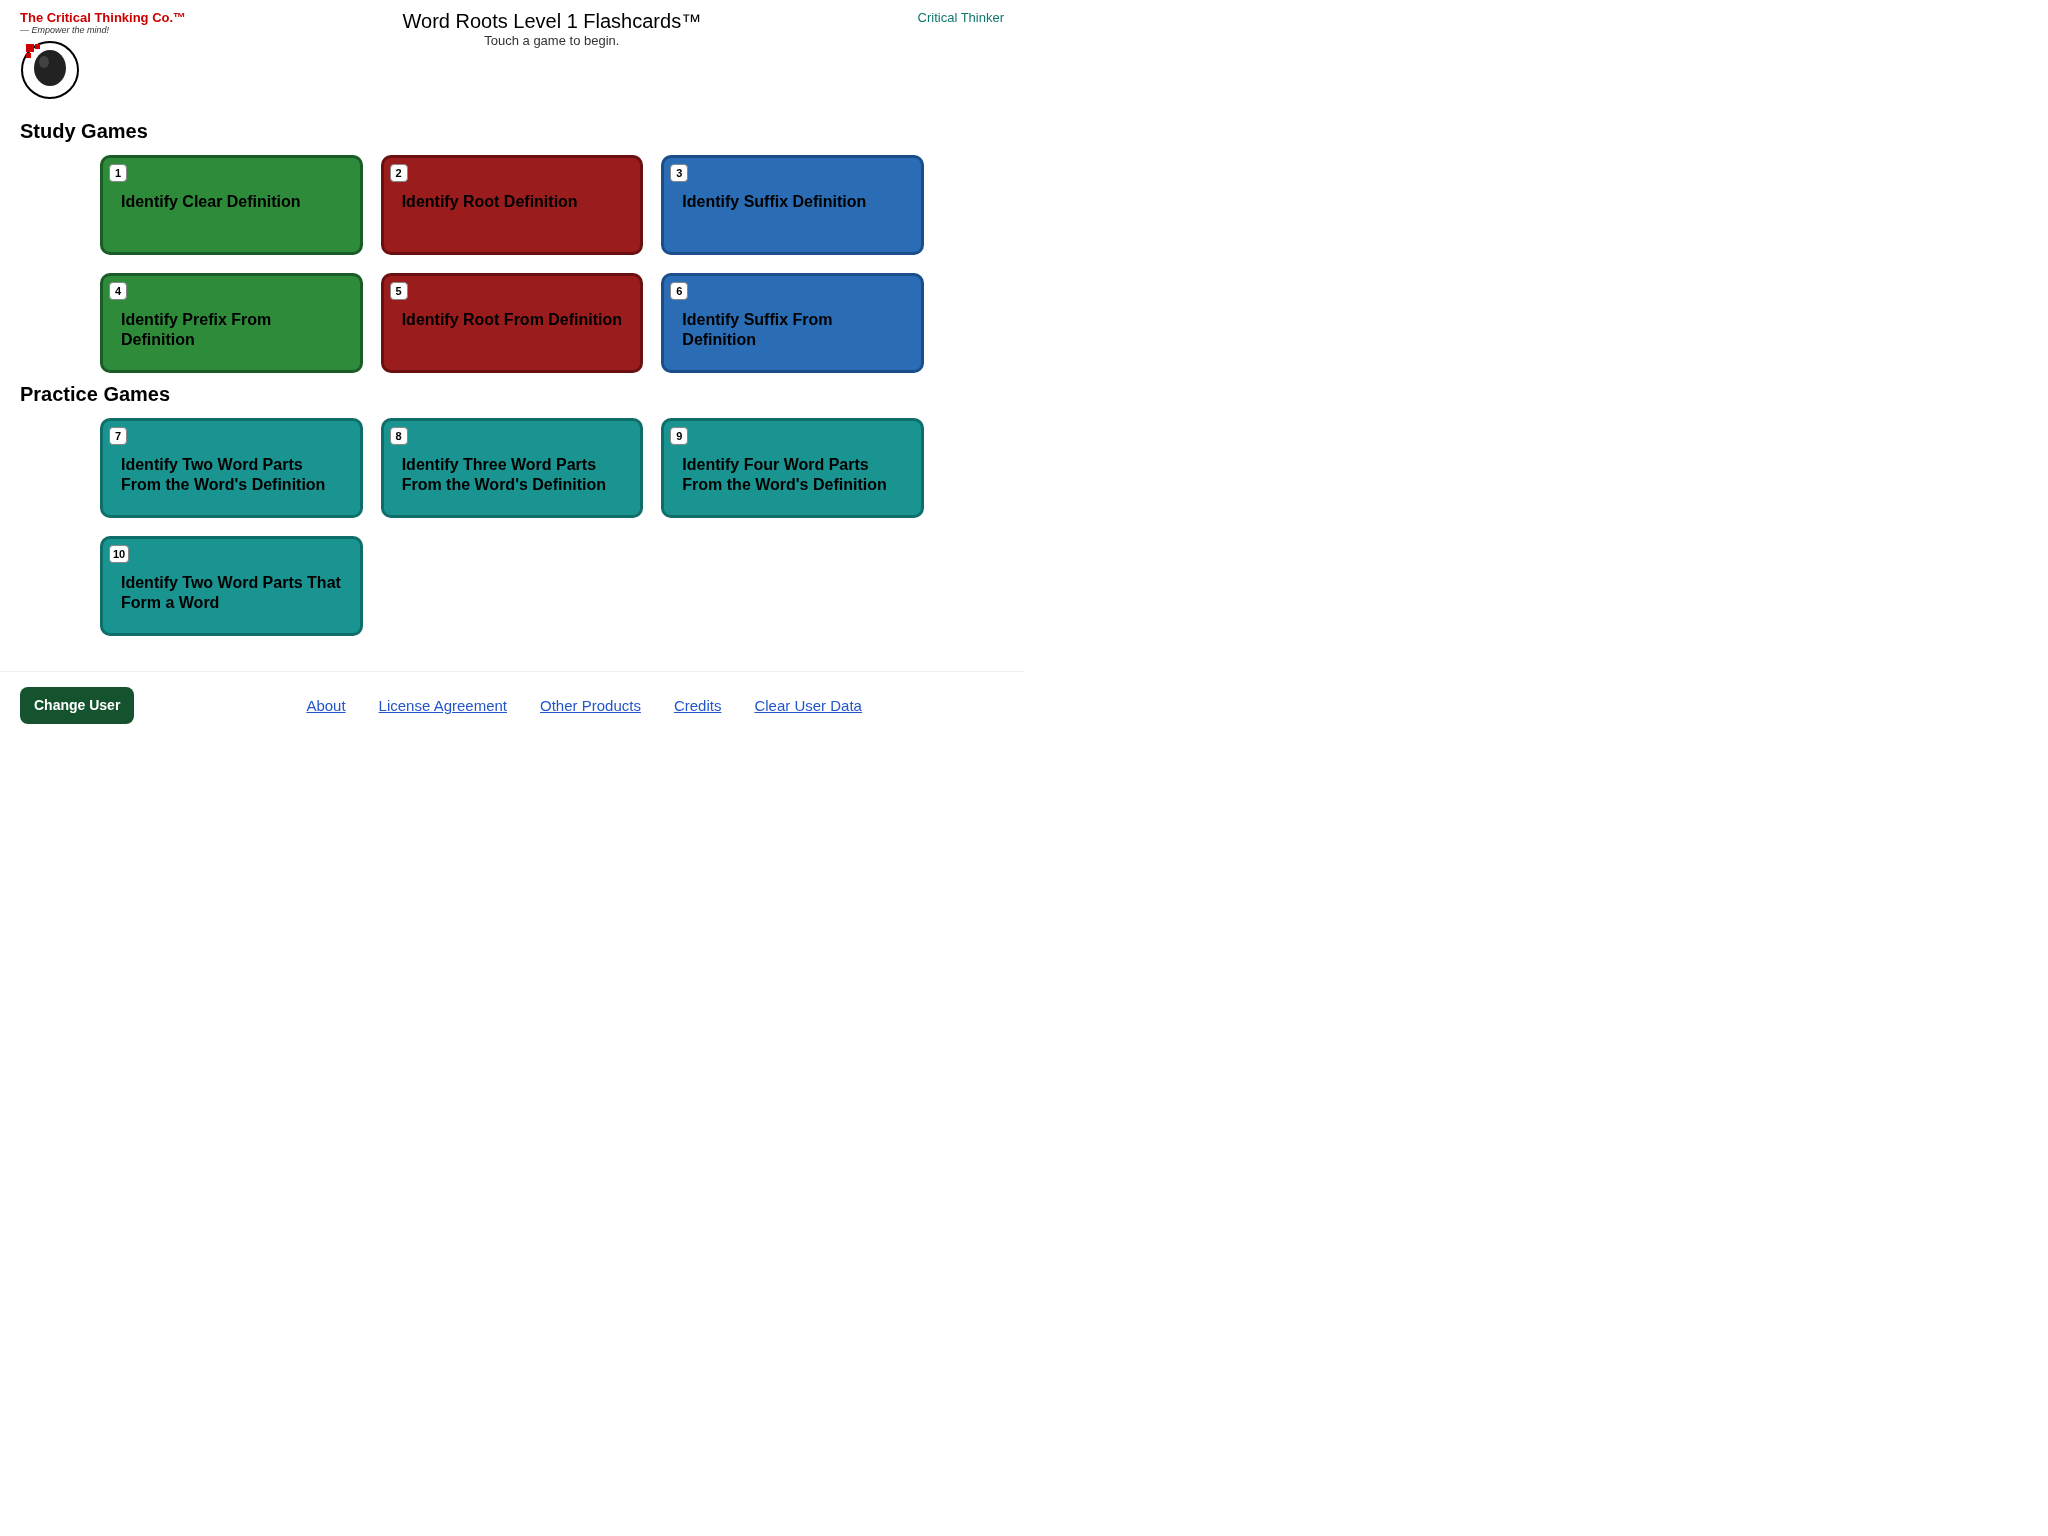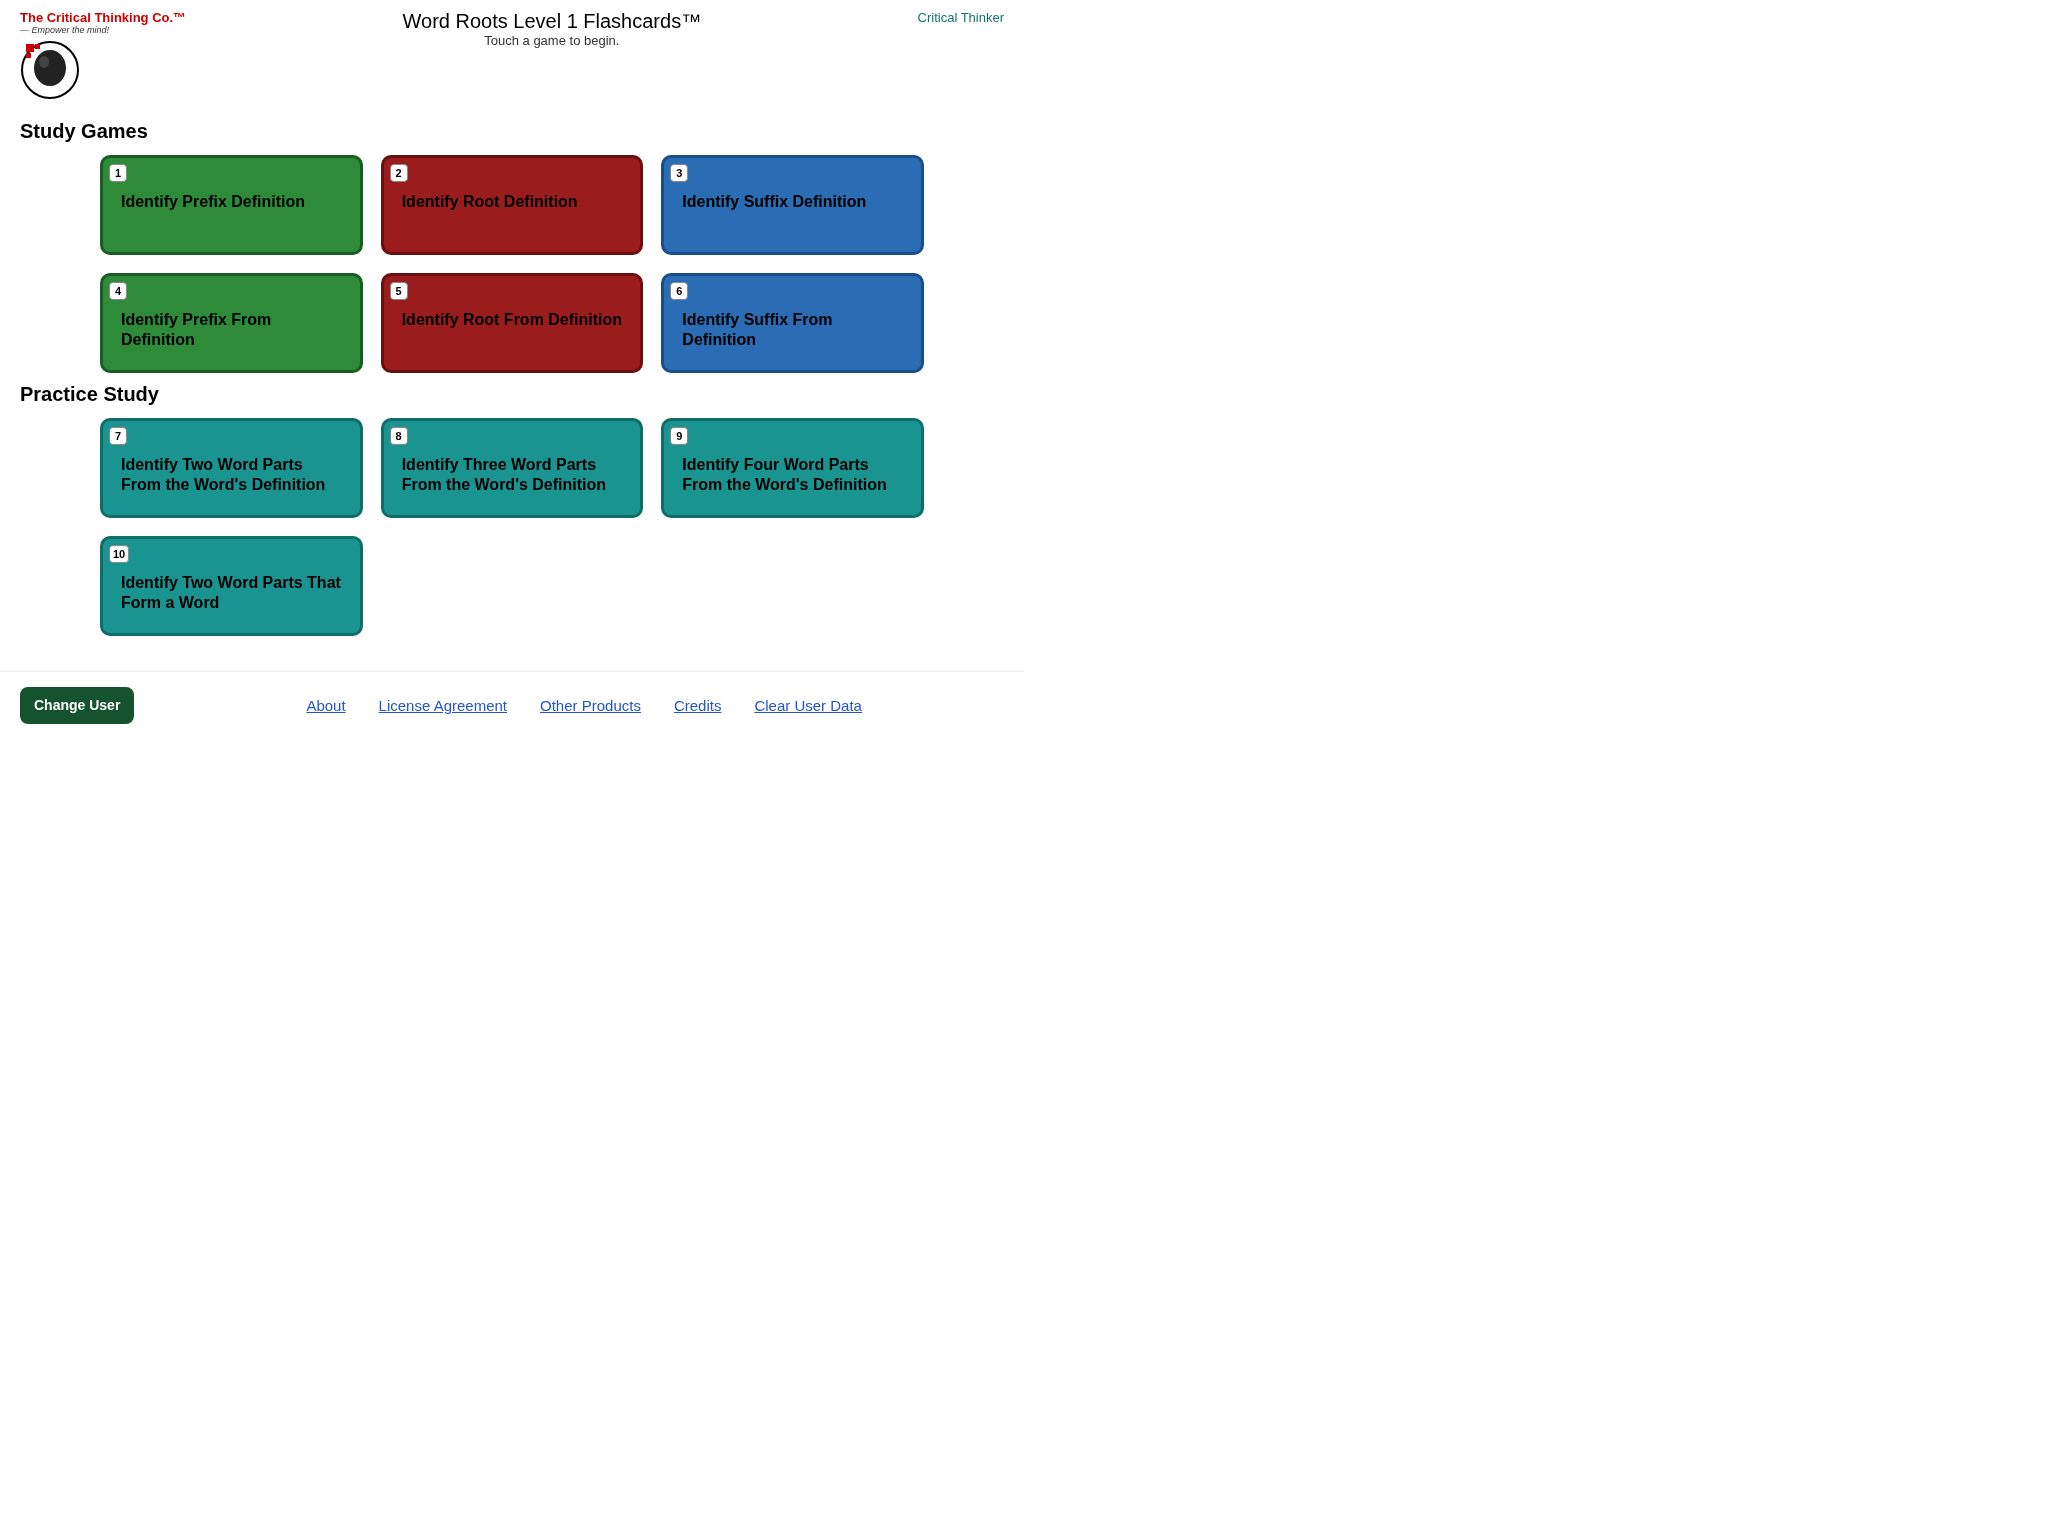--- a/index.html
+++ b/index.html
@@ -201,21 +201,21 @@
 
   <div class="header-right">Critical Thinker</div>
 </div>
 
 <div class="main-content">
 
   <div class="section-title">Study Games</div>
   <div class="game-grid" id="study-grid">
       <div class="game-card green">
       <span class="card-number">1</span>
-      <span class="card-label">Identify Prefix Definition</span>
+      <span class="card-label">Identify Clear Definition</span>
     </div>
       <div class="game-card red">
       <span class="card-number">2</span>
       <span class="card-label">Identify Root Definition</span>
     </div>
       <div class="game-card blue">
       <span class="card-number">3</span>
       <span class="card-label">Identify Suffix Definition</span>
     </div>
       <div class="game-card green">
@@ -225,21 +225,21 @@
       <div class="game-card red">
       <span class="card-number">5</span>
       <span class="card-label">Identify Root From Definition</span>
     </div>
       <div class="game-card blue">
       <span class="card-number">6</span>
       <span class="card-label">Identify Suffix From Definition</span>
     </div>
     </div>
 
-  <div class="section-title">Practice Study</div>
+  <div class="section-title">Practice Games</div>
   <div class="game-grid" id="practice-grid">
       <div class="game-card teal">
       <span class="card-number">7</span>
       <span class="card-label">Identify Two Word Parts From the Word's Definition</span>
     </div>
       <div class="game-card teal">
       <span class="card-number">8</span>
       <span class="card-label">Identify Three Word Parts From the Word's Definition</span>
     </div>
       <div class="game-card teal">

